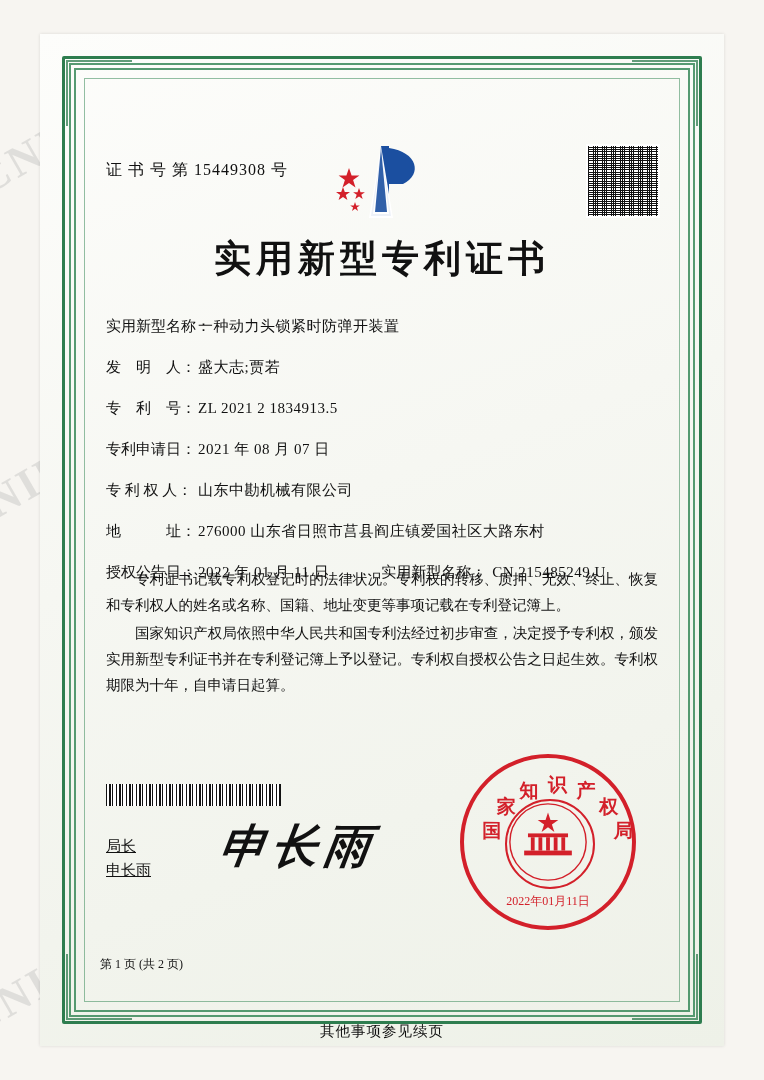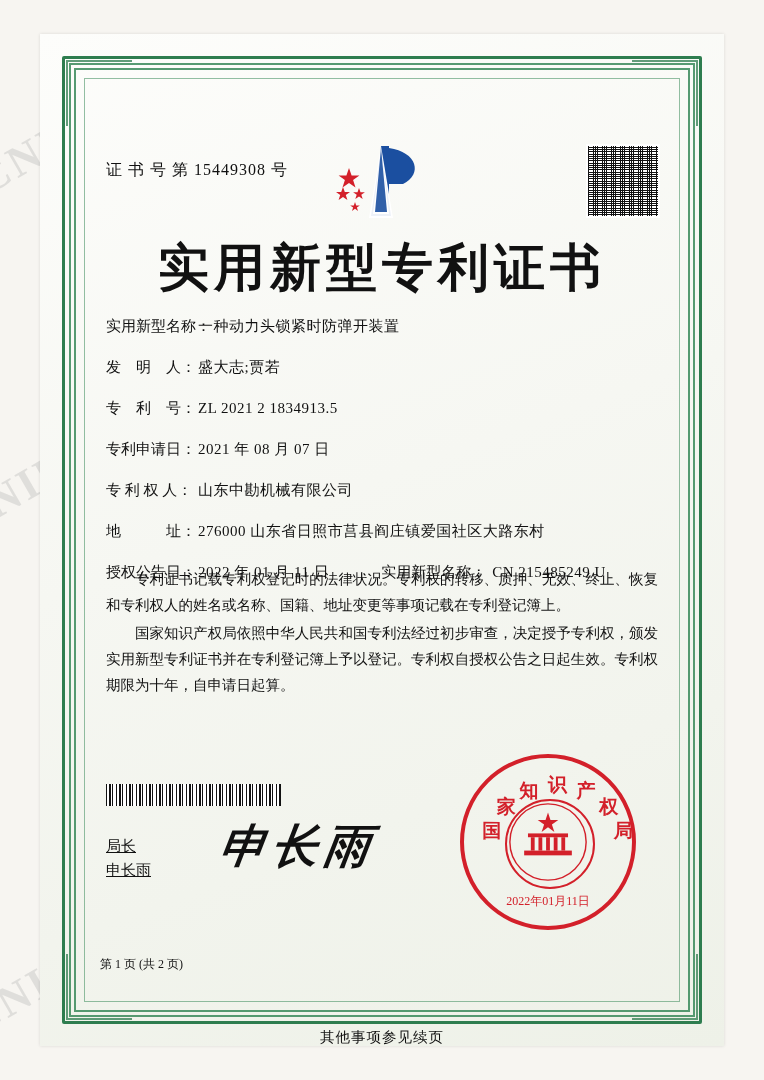--- a/index.html
+++ b/index.html
@@ -117,21 +117,21 @@
     width: 150px;
     height: 84px;
   }
 
   .title {
     position: absolute;
     left: 0;
     right: 0;
     top: 140px;
     text-align: center;
-    font-size: 51px;
+    font-size: 37px;
     font-weight: bold;
     letter-spacing: 5px;
     color: #111;
     font-family: "DejaVu Serif", serif;
   }
 
   
   .fields {
     position: absolute;
     left: 6px;
@@ -266,21 +266,20 @@
 
   .bottom-note {
     position: absolute;
     left: 0;
     right: 0;
     top: 1022px;
     text-align: center;
     font-size: 14.5px;
     color: #111;
     letter-spacing: 1px;
-    margin-top: 6px;
   }
 </style>
 </head>
 <body>
 
 <div class="wm wm-1">CNIPA</div>
 <div class="wm wm-2">CNIPA</div>
 <div class="wm wm-3">CNIPA</div>
 <div class="wm wm-4">CNIPA</div>
 <div class="wm wm-5">CNIPA</div>

